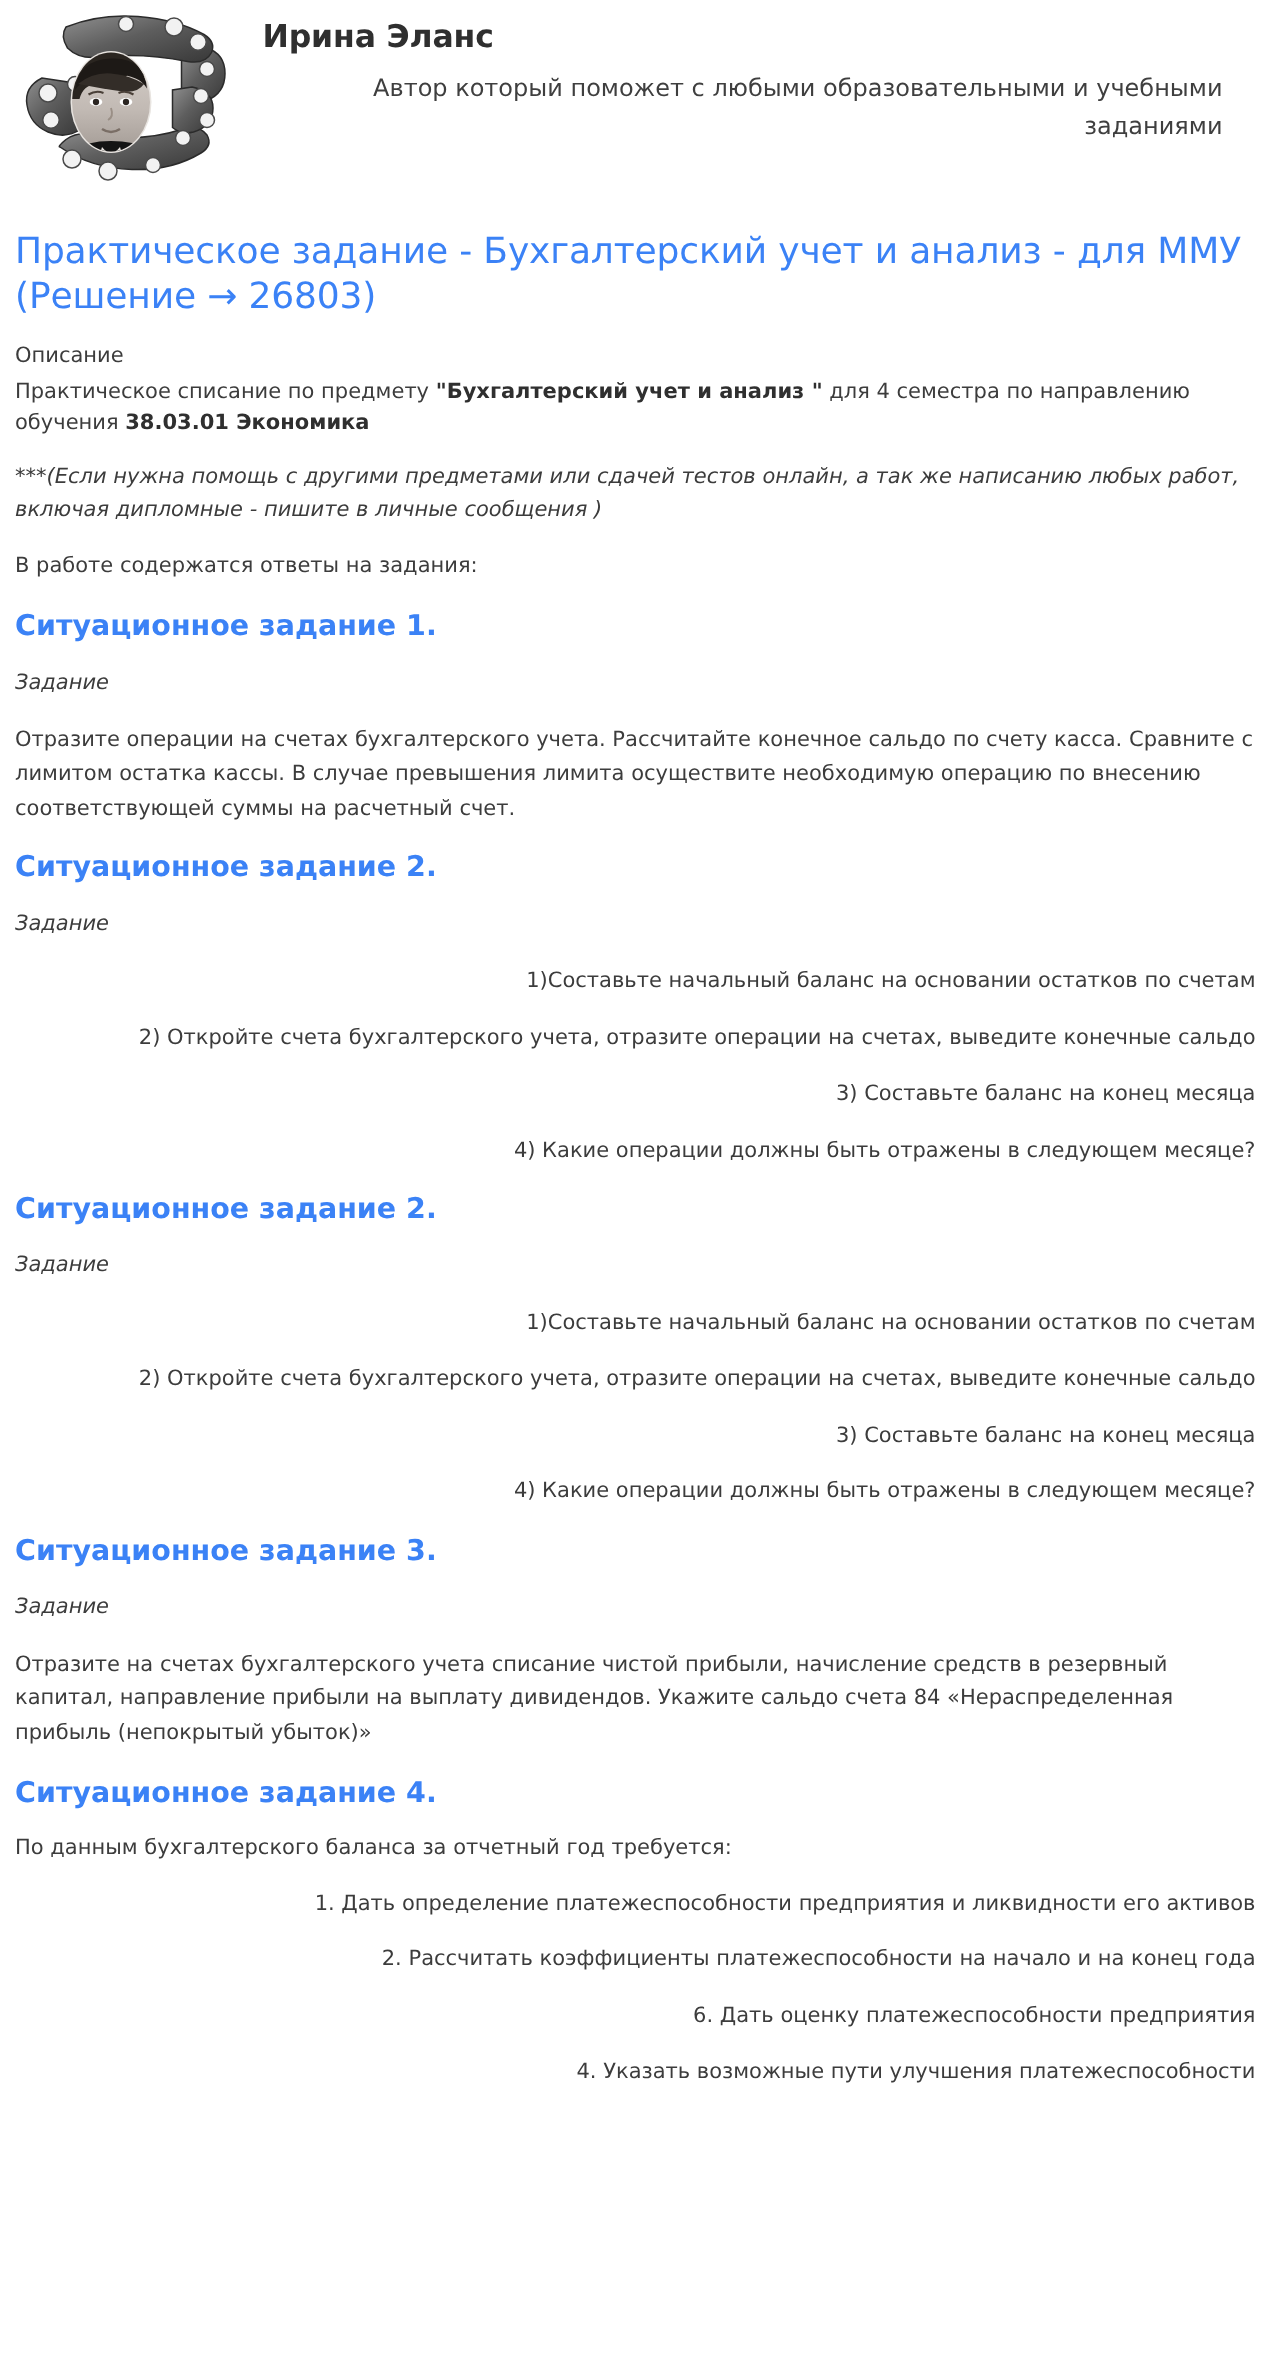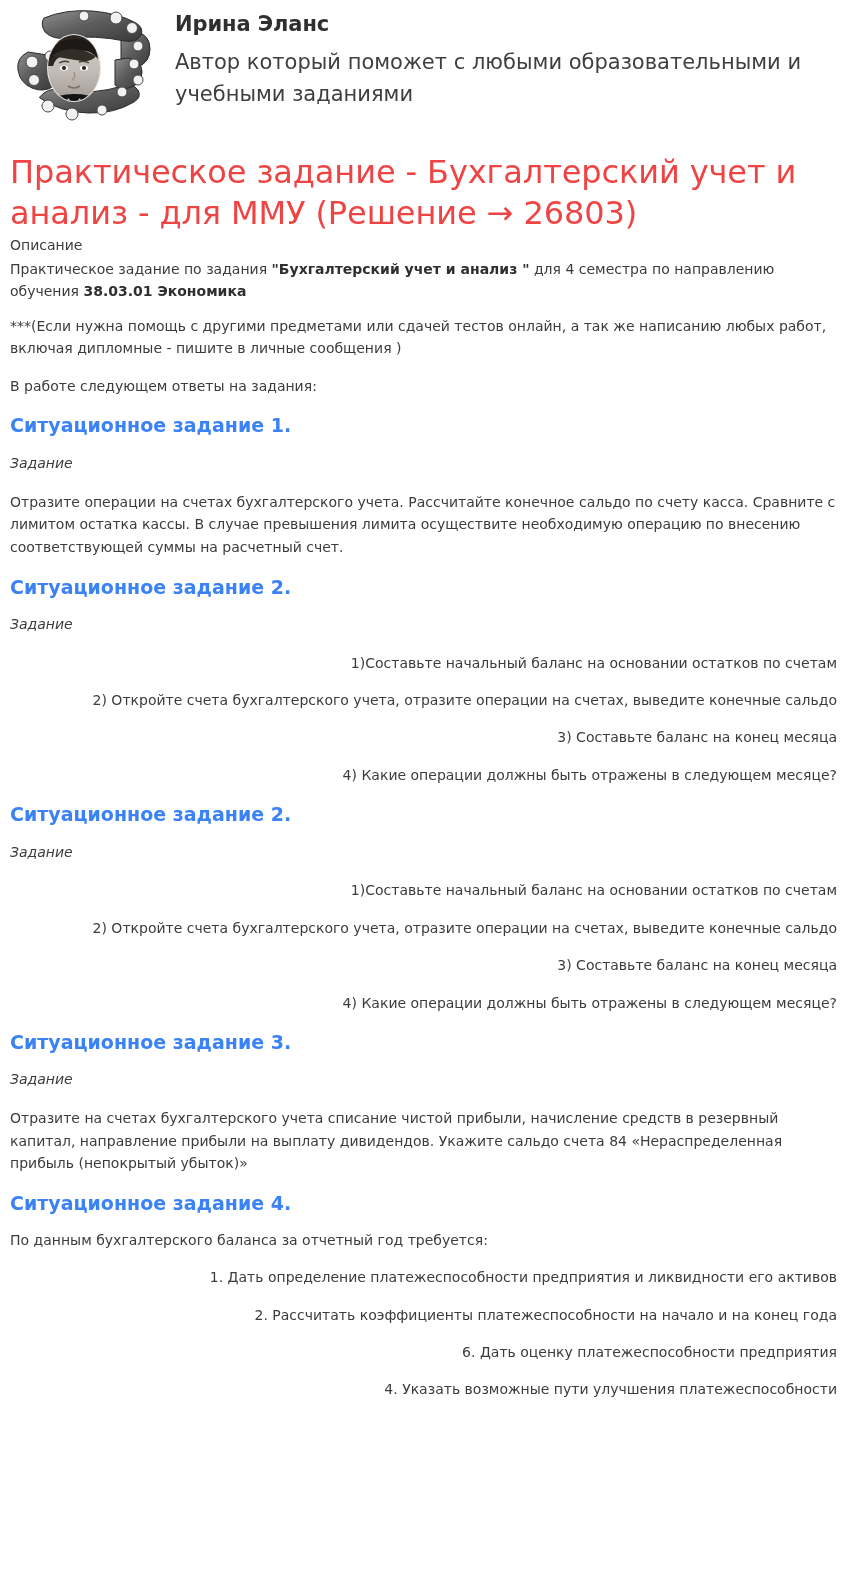--- a/index.html
+++ b/index.html
@@ -51,55 +51,57 @@
   }
   .author-name {
     font-size: 21px;
     font-weight: bold;
     line-height: 1.2;
     color: #2f2f2f;
     margin: 0 0 10px 0;
     letter-spacing: -0.1px;
   }
   .author-tagline {
-    font-size: 21px;
+    font-size: 16px;
     line-height: 1.52;
     color: #3f3f3f;
     margin: 0;
     max-width: 640px;
+    text-align: right;
   }
 
   
   .content {
     padding: 10px 10px 14px 10px;
   }
   h1.doc-title {
-    font-size: 32px;
+    font-size: 24px;
     font-weight: normal;
     line-height: 1.27;
-    color: #ef4444;
-    margin: 12px 0 2px 0;
+    color: #3b82f6;
+    margin: 12px 0 14px 0;
     letter-spacing: -0.1px;
   }
   p {
     margin: 0;
     font-size: 14px;
     line-height: 1.55;
     color: #3c3c3c;
   }
   .tight {
     margin: 0 0 2px 0;
   }
   .para {
     margin: 0 0 14px 0;
   }
   .para-lead {
     margin: 0 0 3px 0;
   }
   .italic-note {
+    font-style: italic;
     margin: 14px 0 16px 0;
     line-height: 1.55;
   }
   .task-heading {
     font-weight: bold;
     font-size: 19px;
     line-height: 1.55;
     margin: 14px 0 12px 0;
     color: #3b82f6;
   }
@@ -207,25 +209,25 @@
       <div class="author-tagline">Автор который поможет с любыми образовательными и учебными заданиями</div>
     </div>
   </div>
 
   <div class="content">
 
     <h1 class="doc-title">Практическое задание - Бухгалтерский учет и анализ - для ММУ (Решение → 26803)</h1>
 
     <p class="tight">Описание</p>
 
-    <p class="para-lead"><span>Практическое задание по задания </span><strong>"Бухгалтерский учет и анализ "</strong><span> для 4 семестра по направлению обучения </span><strong>38.03.01 Экономика</strong></p>
+    <p class="para-lead"><span>Практическое списание по предмету </span><strong>"Бухгалтерский учет и анализ "</strong><span> для 4 семестра по направлению обучения </span><strong>38.03.01 Экономика</strong></p>
 
     <p class="italic-note">***(Если нужна помощь с другими предметами или сдачей тестов онлайн, а так же написанию любых работ, включая дипломные - пишите в личные сообщения )</p>
 
-    <p class="para">В работе следующем ответы на задания:</p>
+    <p class="para">В работе содержатся ответы на задания:</p>
 
     <div class="section">
       <p class="task-heading">Ситуационное задание 1.</p>
       <p class="subtask-label">Задание</p>
       <p class="task-body">Отразите операции на счетах бухгалтерского учета. Рассчитайте конечное сальдо по счету касса. Сравните с лимитом остатка кассы. В случае превышения лимита осуществите необходимую операцию по внесению соответствующей суммы на расчетный счет.</p>
     </div>
 
     <div class="section">
       <p class="task-heading">Ситуационное задание 2.</p>
       <p class="subtask-label">Задание</p>

